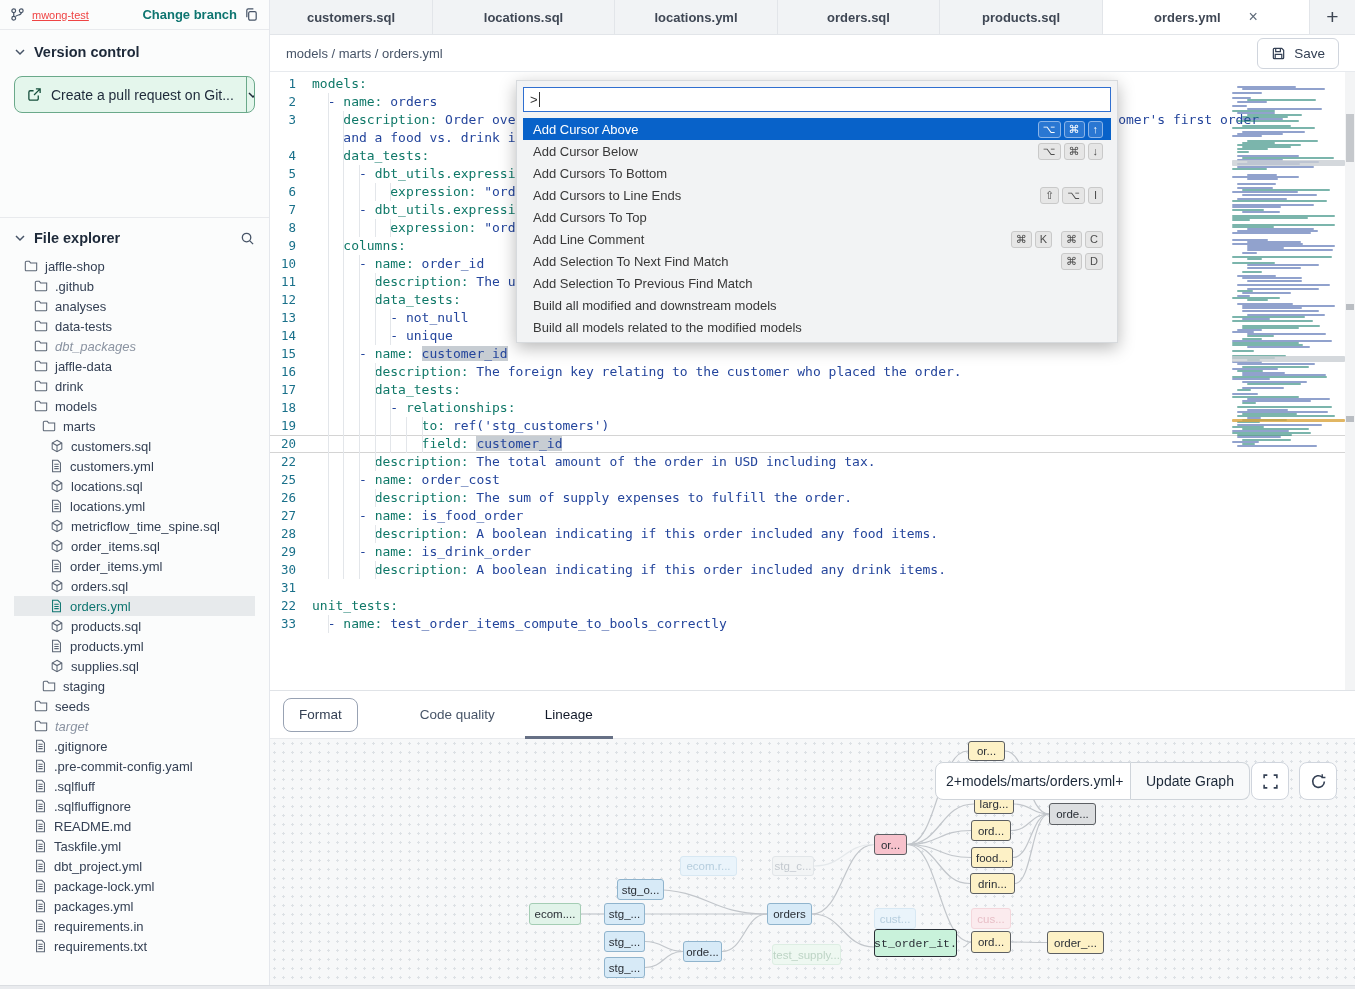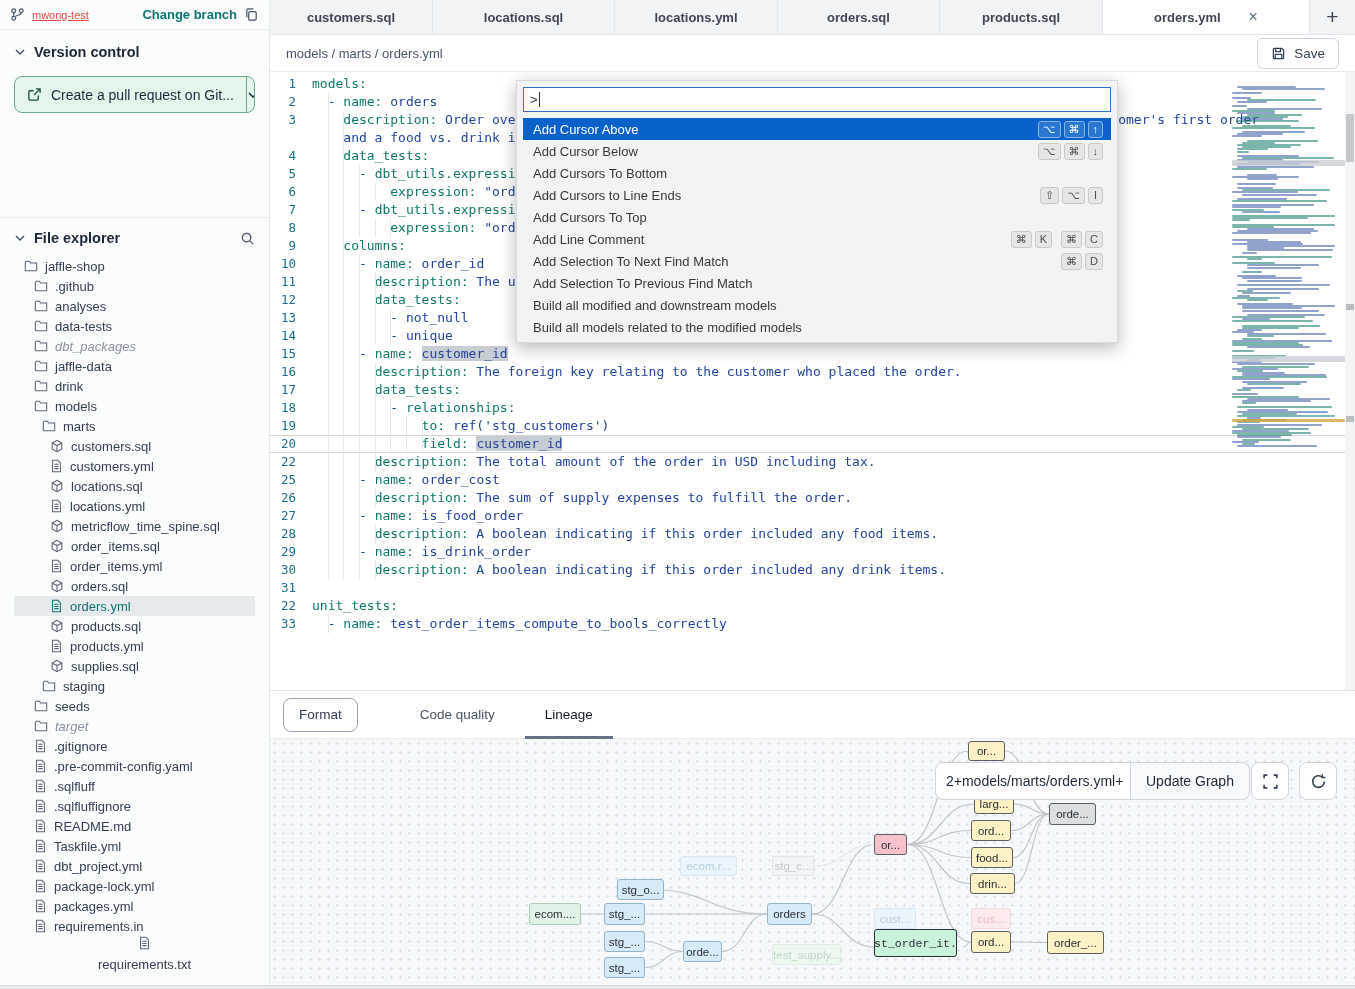--- a/index.html
+++ b/index.html
@@ -462,21 +462,21 @@
         </div>
         <div class="titem" style="padding-left: 20px;">
           <span style="display: flex;">
             <svg width="13" height="14" viewBox="0 0 14 16" fill="none" stroke="#5b6574" stroke-width="1.2">
               <path d="M2.5 1.5h6L11.5 4.5v10h-9z"></path>
               <path d="M4.5 6h5M4.5 8.5h5M4.5 11h5"></path>
             </svg>
           </span>
           <span>requirements.in</span>
         </div>
-        <div class="titem" style="padding-left: 20px; flex-direction: column;">
+        <div class="titem" style="padding-left: 20px;">
           <span style="display: flex;">
             <svg width="13" height="14" viewBox="0 0 14 16" fill="none" stroke="#5b6574" stroke-width="1.2">
               <path d="M2.5 1.5h6L11.5 4.5v10h-9z"></path>
               <path d="M4.5 6h5M4.5 8.5h5M4.5 11h5"></path>
             </svg>
           </span>
           <span>requirements.txt</span>
         </div>
       </div>
   </section>

